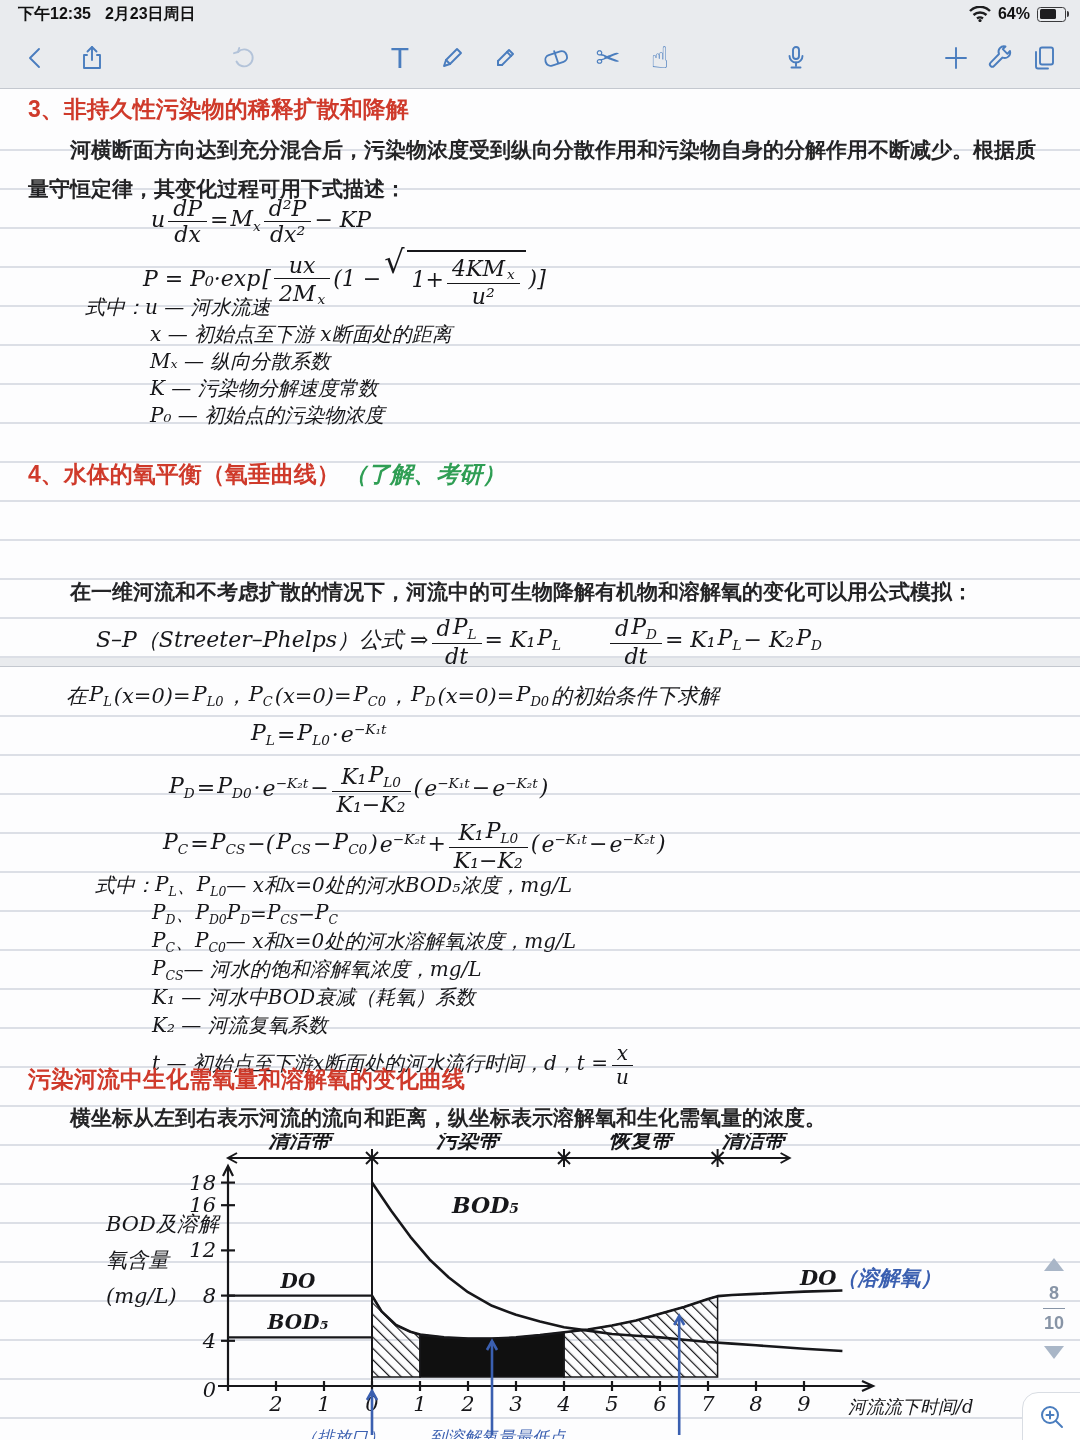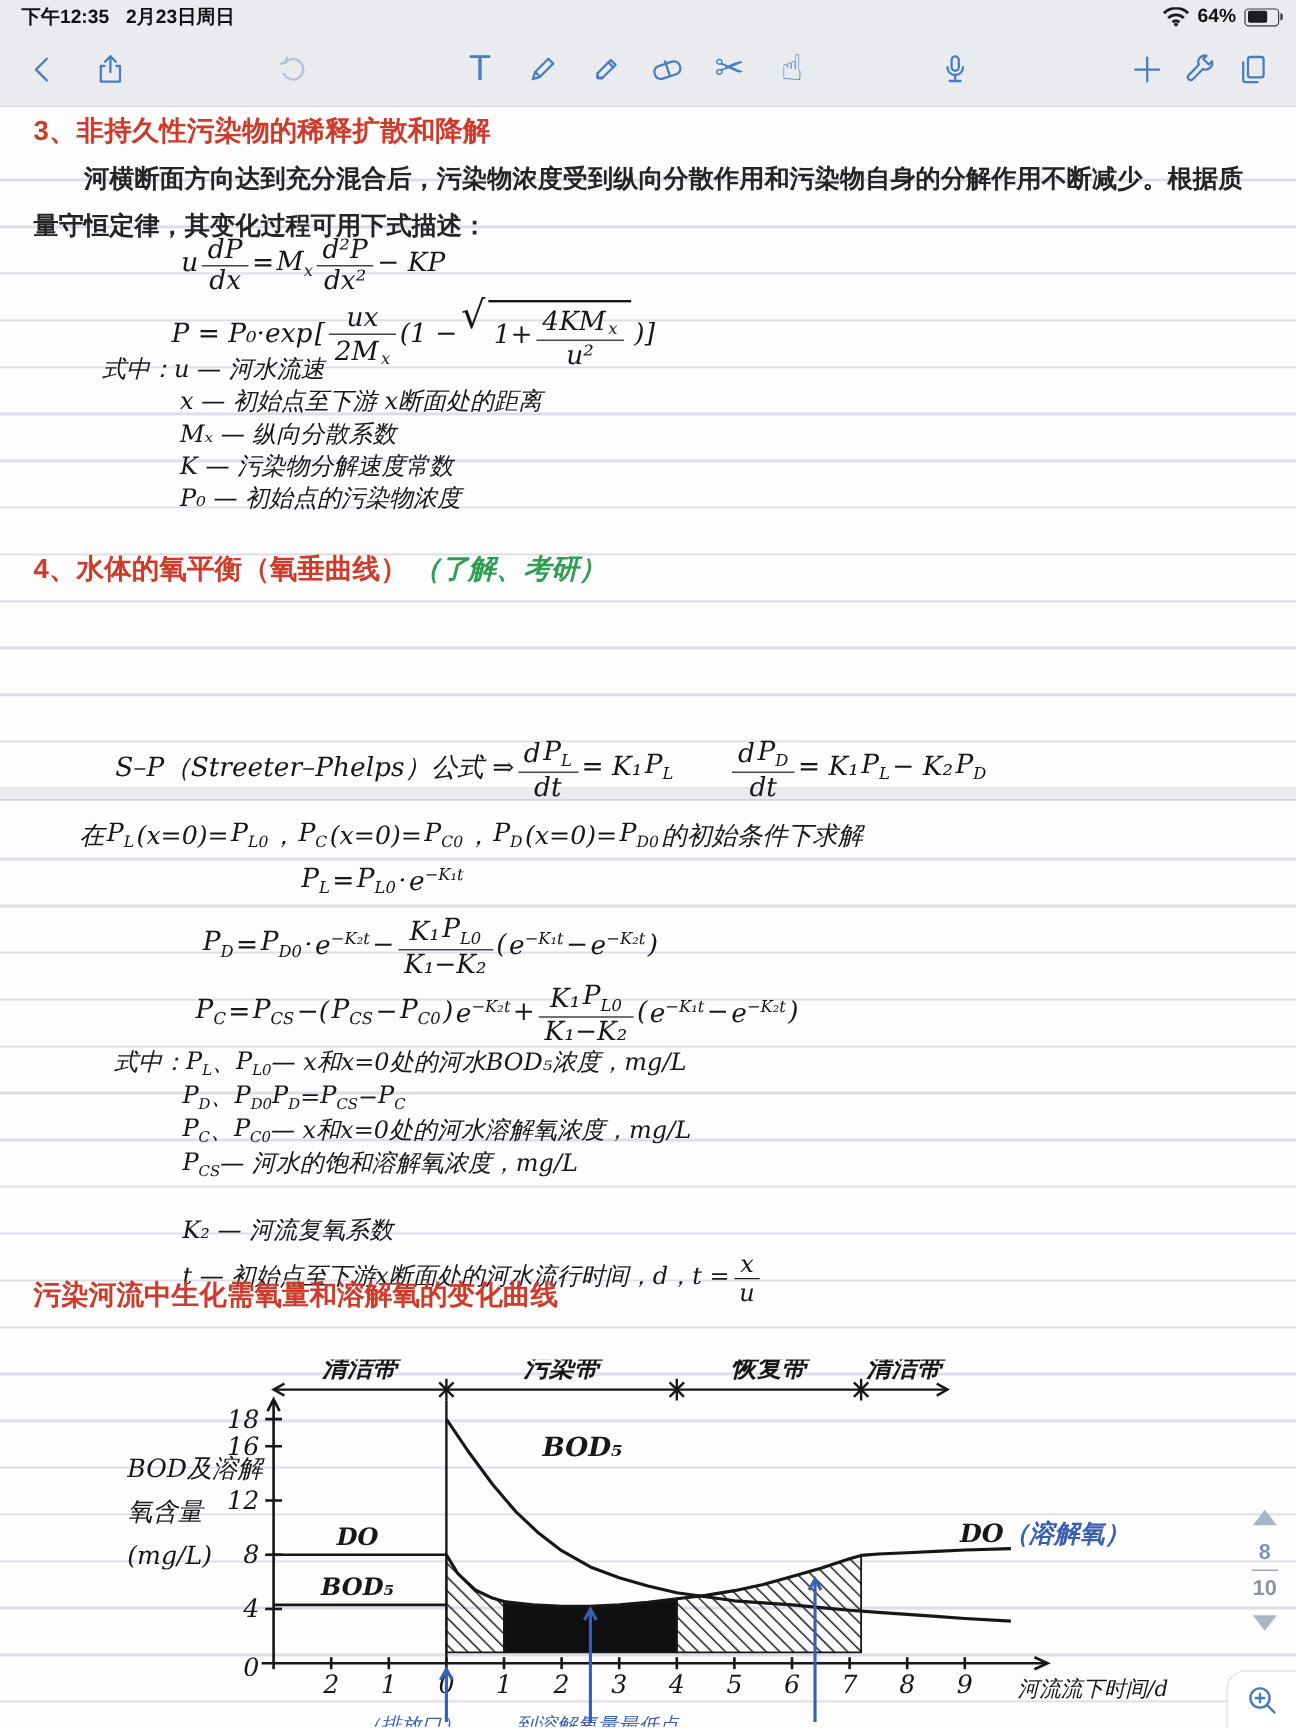--- a/index.html
+++ b/index.html
@@ -218,20 +218,21 @@
         <span>u — 河水流速</span>
       </div>
     <div class="abs hand dline" style="top:233px;left:150px;">x — 初始点至下游 x断面处的距离</div>
     <div class="abs hand dline" style="top:260px;left:150px;">Mₓ — 纵向分散系数</div>
     <div class="abs hand dline" style="top:287px;left:150px;">K — 污染物分解速度常数</div>
     <div class="abs hand dline" style="top:314px;left:150px;">P₀ — 初始点的污染物浓度</div>
     <div class="abs" style="top:371px;left:28px;white-space:nowrap;">
       <span class="h-red">4、水体的氧平衡（氧垂曲线）</span>
       <span class="hand hand-green" style="font-size:23px;">（了解、考研）</span>
     </div>
+    <div class="abs para" style="top:484px;left:28px;">在一维河流和不考虑扩散的情况下，河流中的可生物降解有机物和溶解氧的变化可以用公式模拟：</div>
     <div class="abs hand fline" style="top:524px;left:95px;">
         <span>S–P（Streeter–Phelps）公式 ⇒ </span>
         <span class="frac">
           <span class="fn">
             <span>d</span>
             <span>P<sub>L</sub></span>
           </span>
           <span class="fbar"></span>
           <span class="fd">
             <span>dt</span>
@@ -352,36 +353,40 @@
     <div class="abs hand dline" style="top:262px;left:152px;">
         <span>P<sub>C</sub></span>
         <span>、</span>
         <span>P<sub>C0</sub></span>
         <span> — x和x=0处的河水溶解氧浓度，mg/L</span>
       </div>
     <div class="abs hand dline" style="top:290px;left:152px;">
         <span>P<sub>CS</sub></span>
         <span> — 河水的饱和溶解氧浓度，mg/L</span>
       </div>
+    <div class="abs hand dline" style="top:318px;left:152px;">
+        <span>K₁ — 河水中BOD衰减（耗氧）系数</span>
+      </div>
     <div class="abs hand dline" style="top:346px;left:152px;">
         <span>K₂ — 河流复氧系数</span>
       </div>
     <div class="abs hand dline" style="top:374px;left:152px;">
         <span>t — 初始点至下游x断面处的河水流行时间，d，t =</span>
         <span class="frac">
           <span class="fn">
             <span>x</span>
           </span>
           <span class="fbar"></span>
           <span class="fd">
             <span>u</span>
           </span>
         </span>
       </div>
     <div class="abs h-red" style="top:398px;left:28px;">污染河流中生化需氧量和溶解氧的变化曲线</div>
+    <div class="abs para" style="top:432px;left:28px;">横坐标从左到右表示河流的流向和距离，纵坐标表示溶解氧和生化需氧量的浓度。</div>
     <div id="chartbox">
       <svg id="sag-chart" width="880" height="307" viewBox="0 0 880 307">
           <defs>
             <pattern id="hatch" width="8" height="8" patternUnits="userSpaceOnUse" patternTransform="rotate(-45)">
               <line x1="0" y1="0" x2="0" y2="8" stroke="#17171a" stroke-width="2.4"></line>
             </pattern>
           </defs>
           <path d="M272 162.6 L272 162.6 L276.8 170.51 L281.6 178.42000000000002 L286.4 182.94 L291.2 187.45999999999998 L296 191.98 L300.8 194.24 L305.6 196.5 L310.4 198.76 L315.2 200.1725 L320 201.585 L320 243.96 L272 243.96 Z" fill="url(#hatch)" stroke="#17171a" stroke-width="1.5"></path>
           <path d="M320 201.585 L320 201.585 L324.8 202.15 L329.6 202.715 L334.40000000000003 203.28 L339.20000000000005 203.845 L344 204.41 L348.8 204.636 L353.6 204.862 L358.40000000000003 205.088 L363.20000000000005 205.314 L368.00000000000006 205.54 L372.80000000000007 205.54 L377.6 205.54 L382.4000000000001 205.54 L387.20000000000005 205.54 L392.00000000000006 205.54 L396.80000000000007 205.314 L401.6000000000001 205.088 L406.4000000000001 204.862 L411.20000000000005 204.636 L416.0000000000001 204.41 L420.80000000000007 203.958 L425.6000000000001 203.50599999999997 L430.4000000000001 203.05399999999997 L435.2000000000001 202.60199999999998 L440.0000000000001 202.14999999999998 L444.8000000000001 201.58499999999998 L449.60000000000014 201.01999999999998 L454.4000000000001 200.45499999999998 L459.20000000000016 199.89 L464 199.325 L464 243.96 L320 243.96 Z" fill="#101010" stroke="#17171a" stroke-width="1.5"></path>
           <path d="M464 199.325 L464 199.325 L468.79999999999995 198.76 L473.59999999999997 198.195 L478.4 197.63 L483.19999999999993 197.065 L487.9999999999999 196.5 L492.7999999999999 195.709 L497.5999999999999 194.918 L502.39999999999986 194.127 L507.1999999999998 193.336 L511.99999999999983 192.54500000000002 L516.7999999999998 191.52800000000005 L521.5999999999998 190.51100000000005 L526.3999999999997 189.49400000000003 L531.1999999999998 188.47700000000003 L535.9999999999998 187.46000000000004 L540.7999999999997 186.10400000000007 L545.5999999999997 184.74800000000008 L550.3999999999996 183.39200000000008 L555.1999999999997 182.0360000000001 L559.9999999999997 180.6800000000001 L564.7999999999996 179.3240000000001 L569.5999999999997 177.9680000000001 L574.3999999999996 176.6120000000001 L579.1999999999996 175.25600000000009 L583.9999999999995 173.90000000000012 L588.7999999999995 172.31800000000015 L593.5999999999996 170.73600000000016 L598.3999999999995 169.15400000000017 L603.1999999999995 167.57200000000017 L607.9999999999995 165.99000000000018 L612.7999999999995 164.57750000000016 L617.5999999999995 163.16500000000013 L617.6 243.96 L464 243.96 Z" fill="url(#hatch)" stroke="#17171a" stroke-width="1.5"></path>

